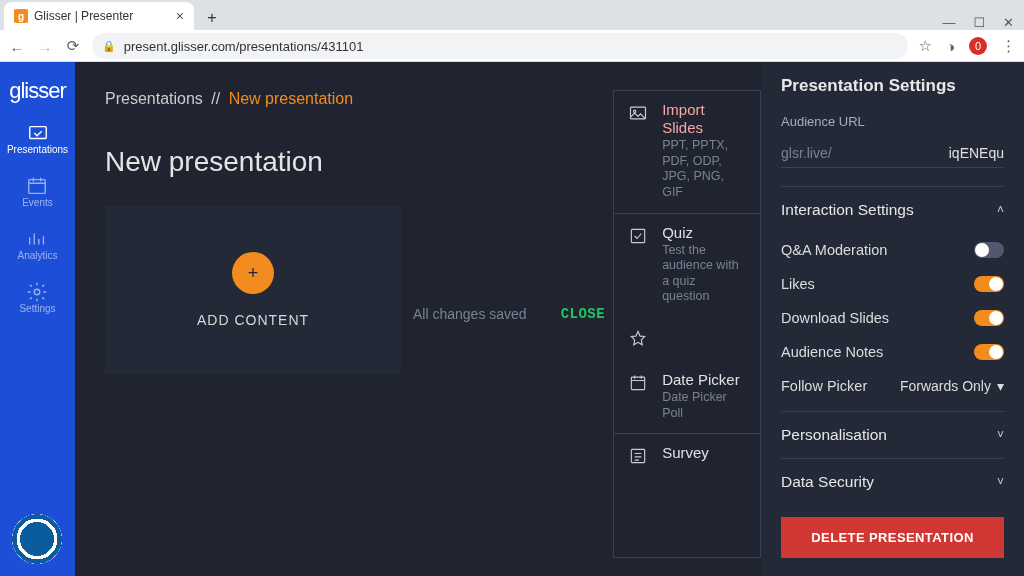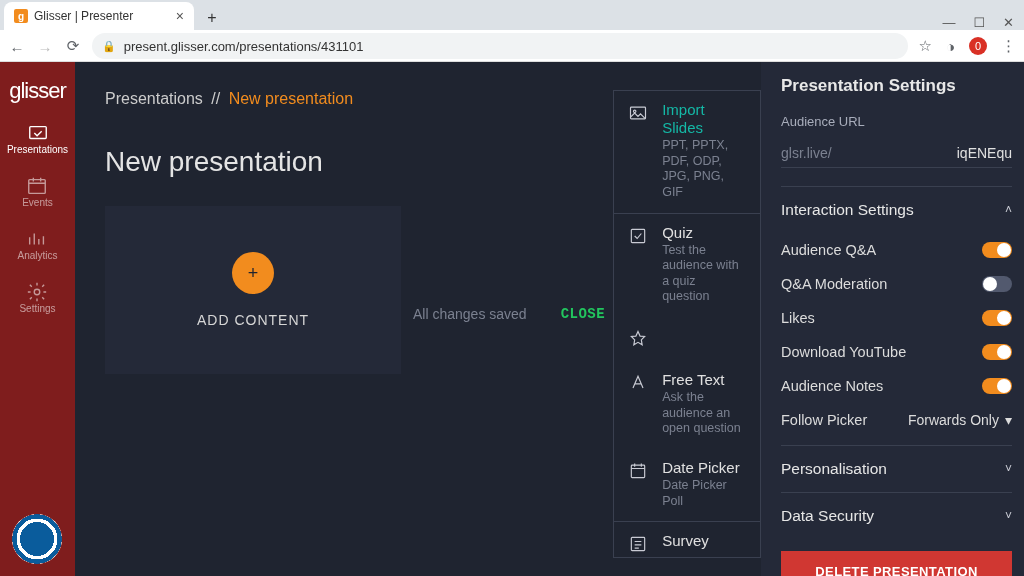--- a/index.html
+++ b/index.html
@@ -17,21 +17,21 @@
 .nav-icon { color: #5f6368; font-size: 15px; width: 18px; text-align: center; }
 .nav-icon.disabled { color: #bbb; }
 .url-box { flex: 1; display: flex; align-items: center; gap: 8px; background: #f1f3f4; border-radius: 14px; height: 26px; padding: 0 10px; font-size: 13px; color: #5f6368; }
 .url-box .lock { font-size: 11px; }
 .url-box .url { color: #333; }
 .addr-right { display: flex; align-items: center; gap: 14px; color: #5f6368; font-size: 15px; }
 .red-badge { width: 18px; height: 18px; background: #d93025; color: #fff; border-radius: 50%; display: flex; align-items: center; justify-content: center; font-size: 11px; }
 
 
 .app { display: flex; height: 514px; background: #1f2430; }
-.side-rail { width: 75px; background: #7f1d1d; display: flex; flex-direction: column; align-items: center; padding-top: 16px; color: #fff; position: relative; }
+.side-rail { width: 75px; background: #1d4ed8; display: flex; flex-direction: column; align-items: center; padding-top: 16px; color: #fff; position: relative; }
 .logo { font-size: 22px; font-weight: 300; letter-spacing: -1px; margin-bottom: 18px; }
 .rail-item { display: flex; flex-direction: column; align-items: center; gap: 4px; font-size: 10px; opacity: .55; margin-bottom: 20px; }
 .rail-item.active { opacity: 1; }
 .rail-icon { width: 22px; height: 18px; }
 .rail-item .rail-icon svg { stroke: #fff; fill: none; stroke-width: 1.5; }
 .avatar { position: absolute; bottom: 12px; left: 12px; width: 50px; height: 50px; border-radius: 50%; background: radial-gradient(circle at 50% 50%, #0a5c9c 0 48%, #fff 48% 58%, #0a5c9c 58% 70%, #fff 70% 78%, #0a5c9c 78%); }
 
 .main { flex: 1; display: flex; }
 .left-col { flex: 0 0 338px; padding: 28px 0 0 30px; color: #dcdcdc; }
 .breadcrumb { font-size: 16px; color: #ccc; margin-bottom: 38px; }
@@ -46,23 +46,23 @@
 .saved-row { display: flex; justify-content: flex-end; align-items: center; gap: 34px; padding-right: 8px; color: #7b8190; font-size: 14px; margin-bottom: 20px; }
 .close-link { color: #22c55e; font-size: 14px; letter-spacing: .5px; font-weight: 600; font-family: Liberation Mono, monospace; }
 .content-panel { border: 1px solid #3a4050; margin-right: 0; flex: 1; overflow: hidden; }
 .panel-section { border-bottom: 1px solid #3a4050; }
 .panel-section:last-child { border-bottom: none; }
 .panel-item { display: flex; align-items: flex-start; gap: 14px; padding: 10px 14px 12px 14px; }
 .panel-icon { width: 20px; height: 20px; flex-shrink: 0; display: flex; align-items: center; justify-content: center; color: #c9cbd4; margin-top: 2px; }
 .panel-icon svg { stroke: #c9cbd4; fill: none; stroke-width: 1.4; }
 .panel-text .t { font-size: 15px; color: #e0e0e0; line-height: 1.2; }
 .panel-text .d { font-size: 12.5px; color: #7b8190; line-height: 1.25; margin-top: 1px; }
-.panel-item.highlight .t { color: #14b8a6; }
-
-.right-col { flex: 1; background: #242938; color: #e0e0e0; padding: 0 12px 18px 20px; overflow-y: auto; }
+.panel-item.highlight .t { color: #fca5a5; }
+
+.right-col { flex: 1; background: #242938; color: #e0e0e0; padding: 0 20px 18px 20px; overflow-y: auto; }
 .right-col h2 { font-size: 17px; font-weight: 600; margin: 14px 0 18px; color: #e8e8e8; }
 .field-label { font-size: 13px; color: #a8adbb; margin-bottom: 16px; }
 .url-field { display: flex; justify-content: space-between; align-items: baseline; border-bottom: 1px solid #3a4050; padding-bottom: 6px; margin-bottom: 18px; font-size: 14px; }
 .url-field .prefix { color: #7b8190; }
 .url-field .code { color: #e0e0e0; }
 .section-head { display: flex; justify-content: space-between; align-items: center; padding: 14px 0; font-size: 15.5px; color: #e6e6e6; border-top: 1px solid #3a4050; }
 .section-head:first-of-type { border-top: none; }
 .chev { font-size: 12px; color: #c9cbd4; }
 .toggle-row { display: flex; justify-content: space-between; align-items: center; padding: 9px 0; font-size: 14.5px; color: #dcdcdc; }
 .toggle { width: 30px; height: 16px; background: #52596e; border-radius: 8px; position: relative; }
@@ -200,31 +200,20 @@
           <div class="panel-item">
             <span class="panel-icon">
                 <svg viewBox="0 0 24 24">
                   <path d="M12 3l2.5 5.5L20 9l-4 4 1 6-5-3-5 3 1-6-4-4 5.5-.5z"></path>
                 </svg>
               </span>
           </div>
           <div class="panel-item">
             <span class="panel-icon">
                 <svg viewBox="0 0 24 24">
-                  <path d="M6 18L12 4l6 14M8.5 13h7"></path>
-                </svg>
-              </span>
-            <div class="panel-text">
-                <div class="t">Free Text</div>
-                <div class="d">Ask the audience an open question</div>
-              </div>
-          </div>
-          <div class="panel-item">
-            <span class="panel-icon">
-                <svg viewBox="0 0 24 24">
                   <rect x="4" y="5" width="16" height="15" rx="1"></rect>
                   <path d="M4 9h16M8 3v4M16 3v4"></path>
                 </svg>
               </span>
             <div class="panel-text">
                 <div class="t">Date Picker</div>
                 <div class="d">Date Picker Poll</div>
               </div>
           </div>
         </div>
@@ -251,33 +240,29 @@
       <div class="url-field">
         <span class="prefix">glsr.live/</span>
         <span class="code">iqENEqu</span>
       </div>
 
       <div class="section-head">
         <span>Interaction Settings</span>
         <span class="chev">˄</span>
       </div>
       <div class="toggle-row">
-        <span>Audience Q&amp;A</span>
-        <span class="toggle on"></span>
-      </div>
-      <div class="toggle-row">
         <span>Q&amp;A Moderation</span>
         <span class="toggle"></span>
       </div>
       <div class="toggle-row">
         <span>Likes</span>
         <span class="toggle on"></span>
       </div>
       <div class="toggle-row">
-        <span>Download YouTube</span>
+        <span>Download Slides</span>
         <span class="toggle on"></span>
       </div>
       <div class="toggle-row">
         <span>Audience Notes</span>
         <span class="toggle on"></span>
       </div>
       <div class="toggle-row">
         <span>Follow Picker</span>
         <span class="select-val">
           <span>Forwards Only</span>

